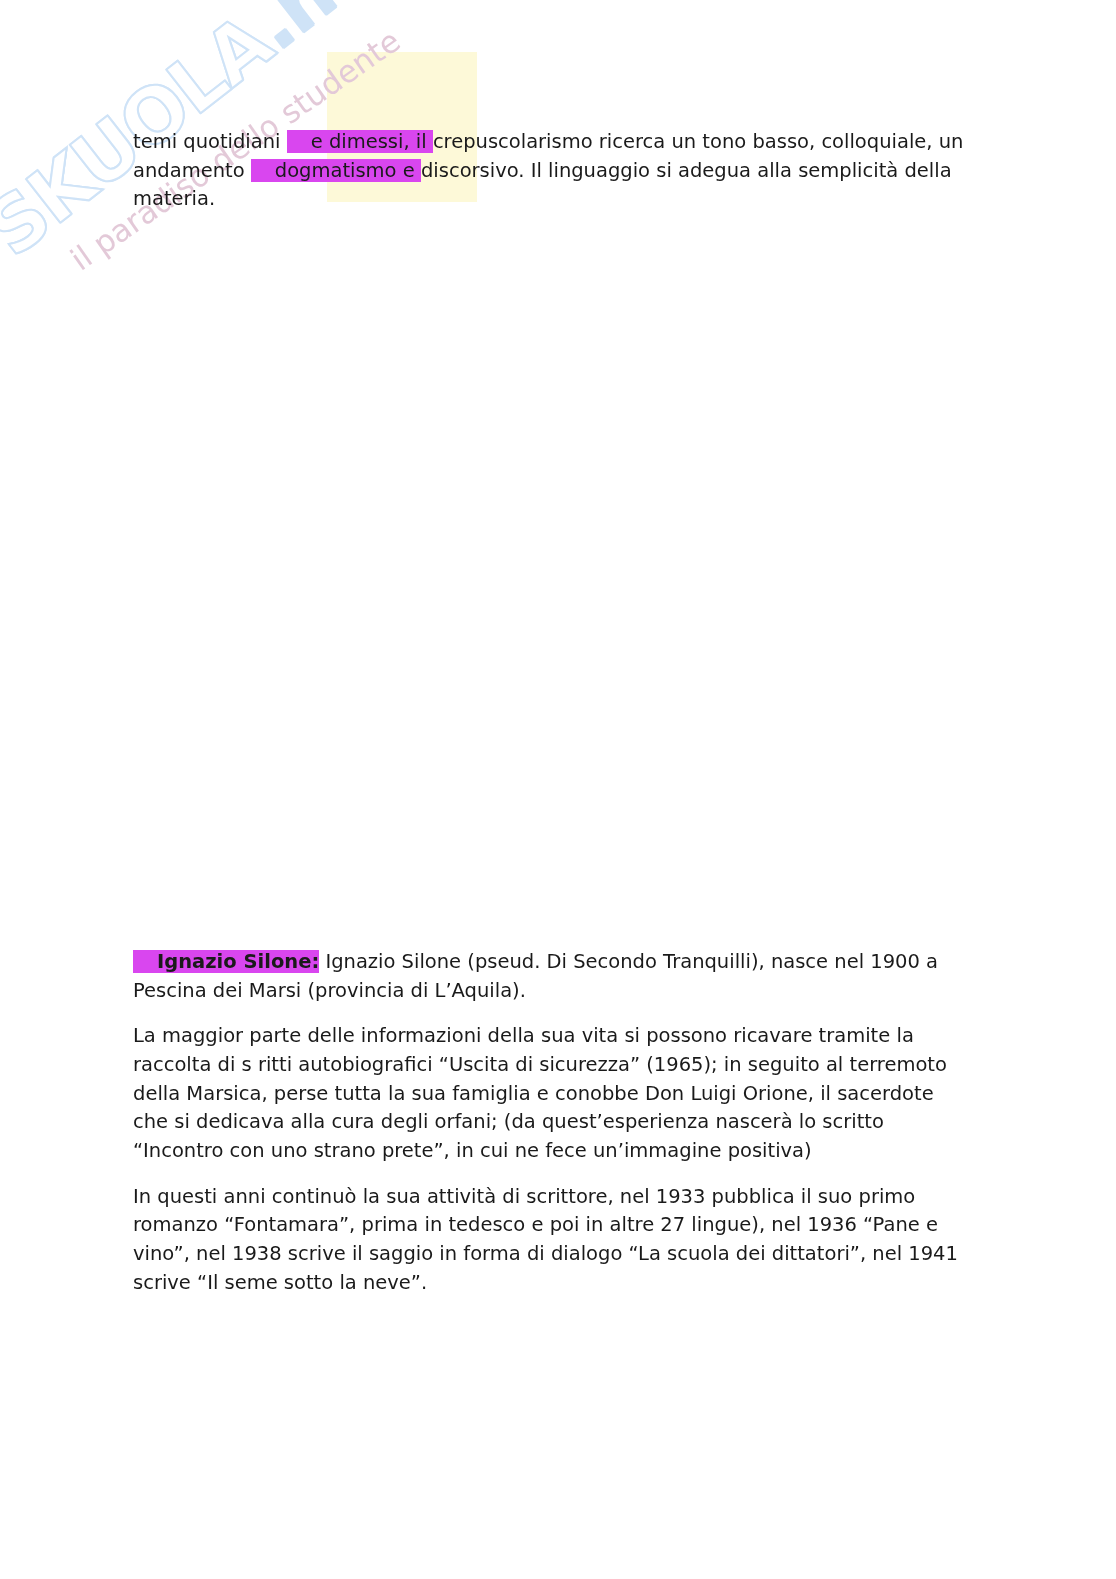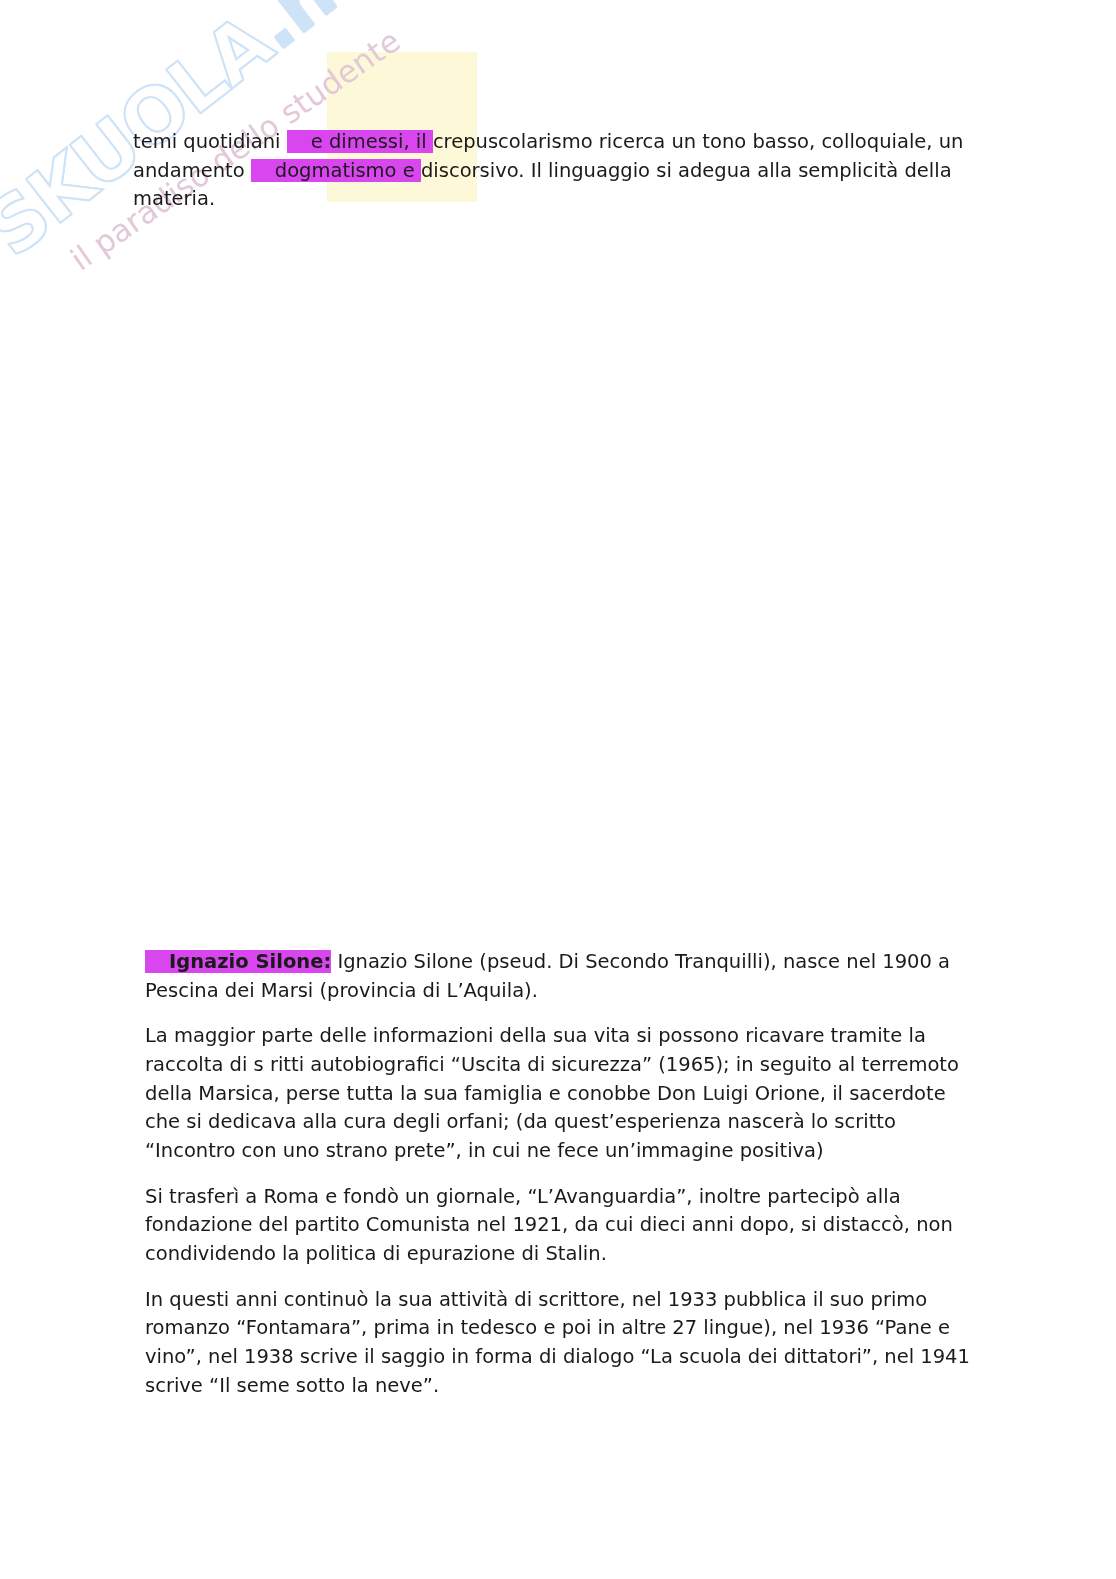--- a/index.html
+++ b/index.html
@@ -79,21 +79,21 @@
     top: 0;
     width: 828px;
     color: #1a1a1a;
     font-size: 19.5px;
     line-height: 1.47;
   }
   .para {
     margin: 0 0 17px 0;
   }
   .block-top { position: absolute; top: 128px; left: 0; width: 832px; }
-  .block-bottom { position: absolute; top: 948px; left: 12px; width: 832px; }
+  .block-bottom { position: absolute; top: 948px; left: 0; width: 832px; }
 
   .hl { background: #d946ef; padding-left: 24px; }
   .bold { font-weight: bold; }
 </style>
 </head>
 <body>
 
 <div class="page">
 
   <div class="watermark">
@@ -110,18 +110,17 @@
       <p class="para">
         <span>temi quotidiani </span><span class="hl">e dimessi, il </span><span>crepuscolarismo ricerca un tono basso, colloquiale, un andamento </span><span class="hl">dogmatismo e </span><span>discorsivo. Il linguaggio si adegua alla semplicità della materia.</span>
       </p>
     </div>
 
     <div class="block-bottom">
       <p class="para">
         <span class="hl bold">Ignazio Silone:</span><span> Ignazio Silone (pseud. Di Secondo Tranquilli), nasce nel 1900 a Pescina dei Marsi (provincia di L’Aquila).</span>
       </p>
       <p class="para">La maggior parte delle informazioni della sua vita si possono ricavare tramite la raccolta di s ritti autobiografici “Uscita di sicurezza” (1965); in seguito al terremoto della Marsica, perse tutta la sua famiglia e conobbe Don Luigi Orione, il sacerdote che si dedicava alla cura degli orfani; (da quest’esperienza nascerà lo scritto “Incontro con uno strano prete”, in cui ne fece un’immagine positiva)</p>
-      <p class="para">Si trasferì a Roma e fondò un giornale, “L’Avanguardia”, inoltre partecipò alla fondazione del partito Comunista nel 1921, da cui dieci anni dopo, si distaccò, non condividendo la politica di epurazione di Stalin.</p>
       <p class="para">In questi anni continuò la sua attività di scrittore, nel 1933 pubblica il suo primo romanzo “Fontamara”, prima in tedesco e poi in altre 27 lingue), nel 1936 “Pane e vino”, nel 1938 scrive il saggio in forma di dialogo “La scuola dei dittatori”, nel 1941 scrive “Il seme sotto la neve”.</p>
     </div>
 
   </div>
 </div>
 
 </body></html>

